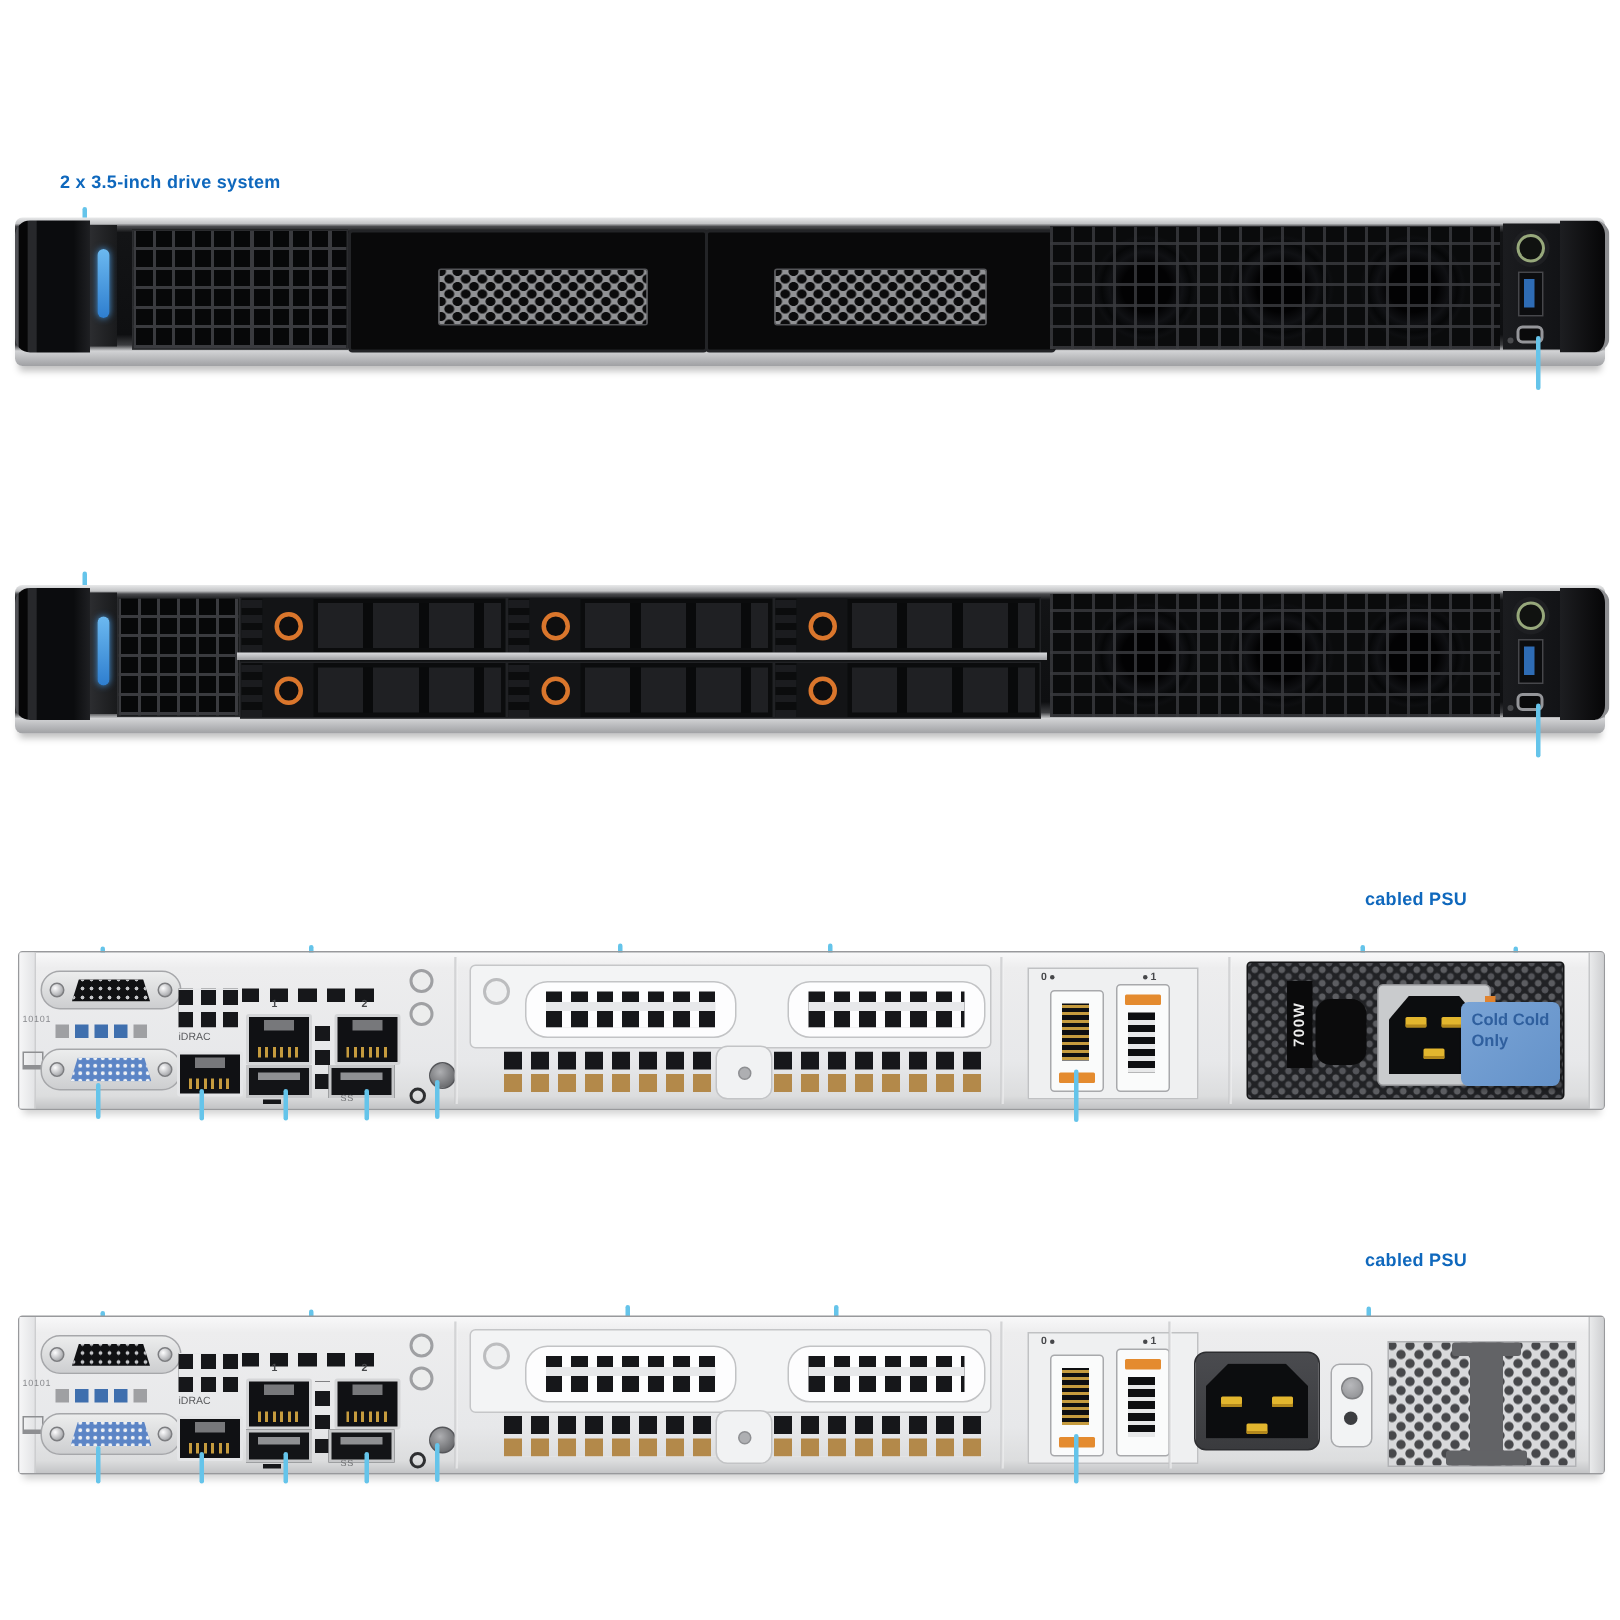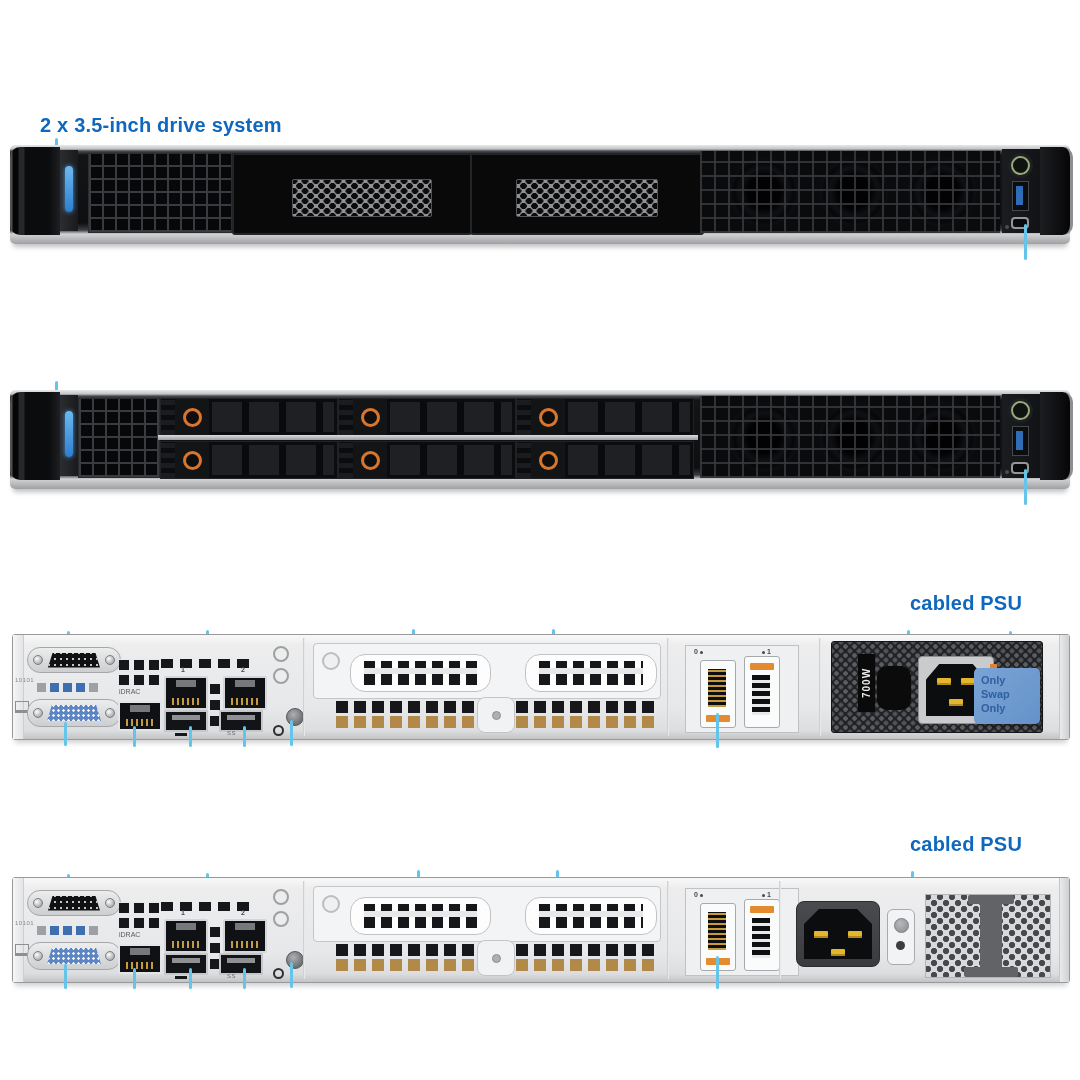--- a/index.html
+++ b/index.html
@@ -1,19 +1,19 @@
 <!DOCTYPE html>
 <html><head>
 <meta charset="utf-8">
 <style>
   html,body{margin:0;padding:0;background:#fff;}
   .canvas{position:relative;width:1080px;height:1080px;background:#ffffff;overflow:hidden;
           font-family:"Liberation Sans",sans-serif;}
   .abs{position:absolute;}
-  .sec-label{position:absolute;font-size:20px;font-weight:bold;color:#0f68bd;letter-spacing:.2px;}
+  .sec-label{position:absolute;font-size:12px;font-weight:bold;color:#0f68bd;letter-spacing:.2px;}
   .callout{position:absolute;background:#65c4ea;width:3px;border-radius:2px;}
   .callout.h{height:3px;}
 
   
   .chassis-front{position:absolute;width:1060px;height:99px;border-radius:5px;
     background:linear-gradient(180deg,#e8e9ea 0px,#c2c3c5 4px,#4a4b4e 6px,#131416 10px,#0e0f11 78px,#3c3d40 85px,#d2d3d5 89px,#9fa0a3 99px);
     box-shadow:0 6px 5px -3px rgba(0,0,0,.25);}
   .ear-l{left:0;top:2px;height:88px;width:50px;border-radius:10px 0 0 10px;
     background:linear-gradient(90deg,#505155 0 2px,#060607 3px 8px,#27282b 9px 14px,#0b0c0e 15px 78%,#1f2023);}
   .ear-r{left:1030px;top:2px;height:88px;width:30px;border-radius:0 10px 10px 0;border-right:3px solid #8d8e91;
@@ -317,21 +317,21 @@
       <div class="abs wattlab" style="left:26px;top:12px;width:17px;height:58px;">700W</div>
       <div class="abs" style="left:45px;top:24px;width:34px;height:44px;background:#0b0b0c;border-radius:10px;"></div>
       <div class="abs c14frame" style="left:86px;top:14px;width:74px;height:66px;">
         <div class="c14">
           <span class="pin" style="left:11px;top:14px;"></span>
           <span class="pin" style="left:35px;top:14px;"></span>
           <span class="pin" style="left:23px;top:35px;"></span>
         </div>
       </div>
       <div class="abs" style="left:158px;top:22px;width:7px;height:52px;background:#e0832f;"></div>
-      <div class="abs coldtab" style="left:142px;top:26px;width:66px;height:56px;">Only Swap Only</div>
+      <div class="abs coldtab" style="left:142px;top:26px;width:66px;height:56px;">Cold Cold Only</div>
     </div>
     <div class="abs edge-r"></div>
   </div>
 
   <div class="callout" style="left:64px;top:722px;height:24px;"></div>
   <div class="callout" style="left:133px;top:726px;height:21px;"></div>
   <div class="callout" style="left:189px;top:726px;height:21px;"></div>
   <div class="callout" style="left:243px;top:726px;height:21px;"></div>
   <div class="callout" style="left:290px;top:720px;height:26px;"></div>
   <div class="callout" style="left:716px;top:713px;height:35px;"></div>

